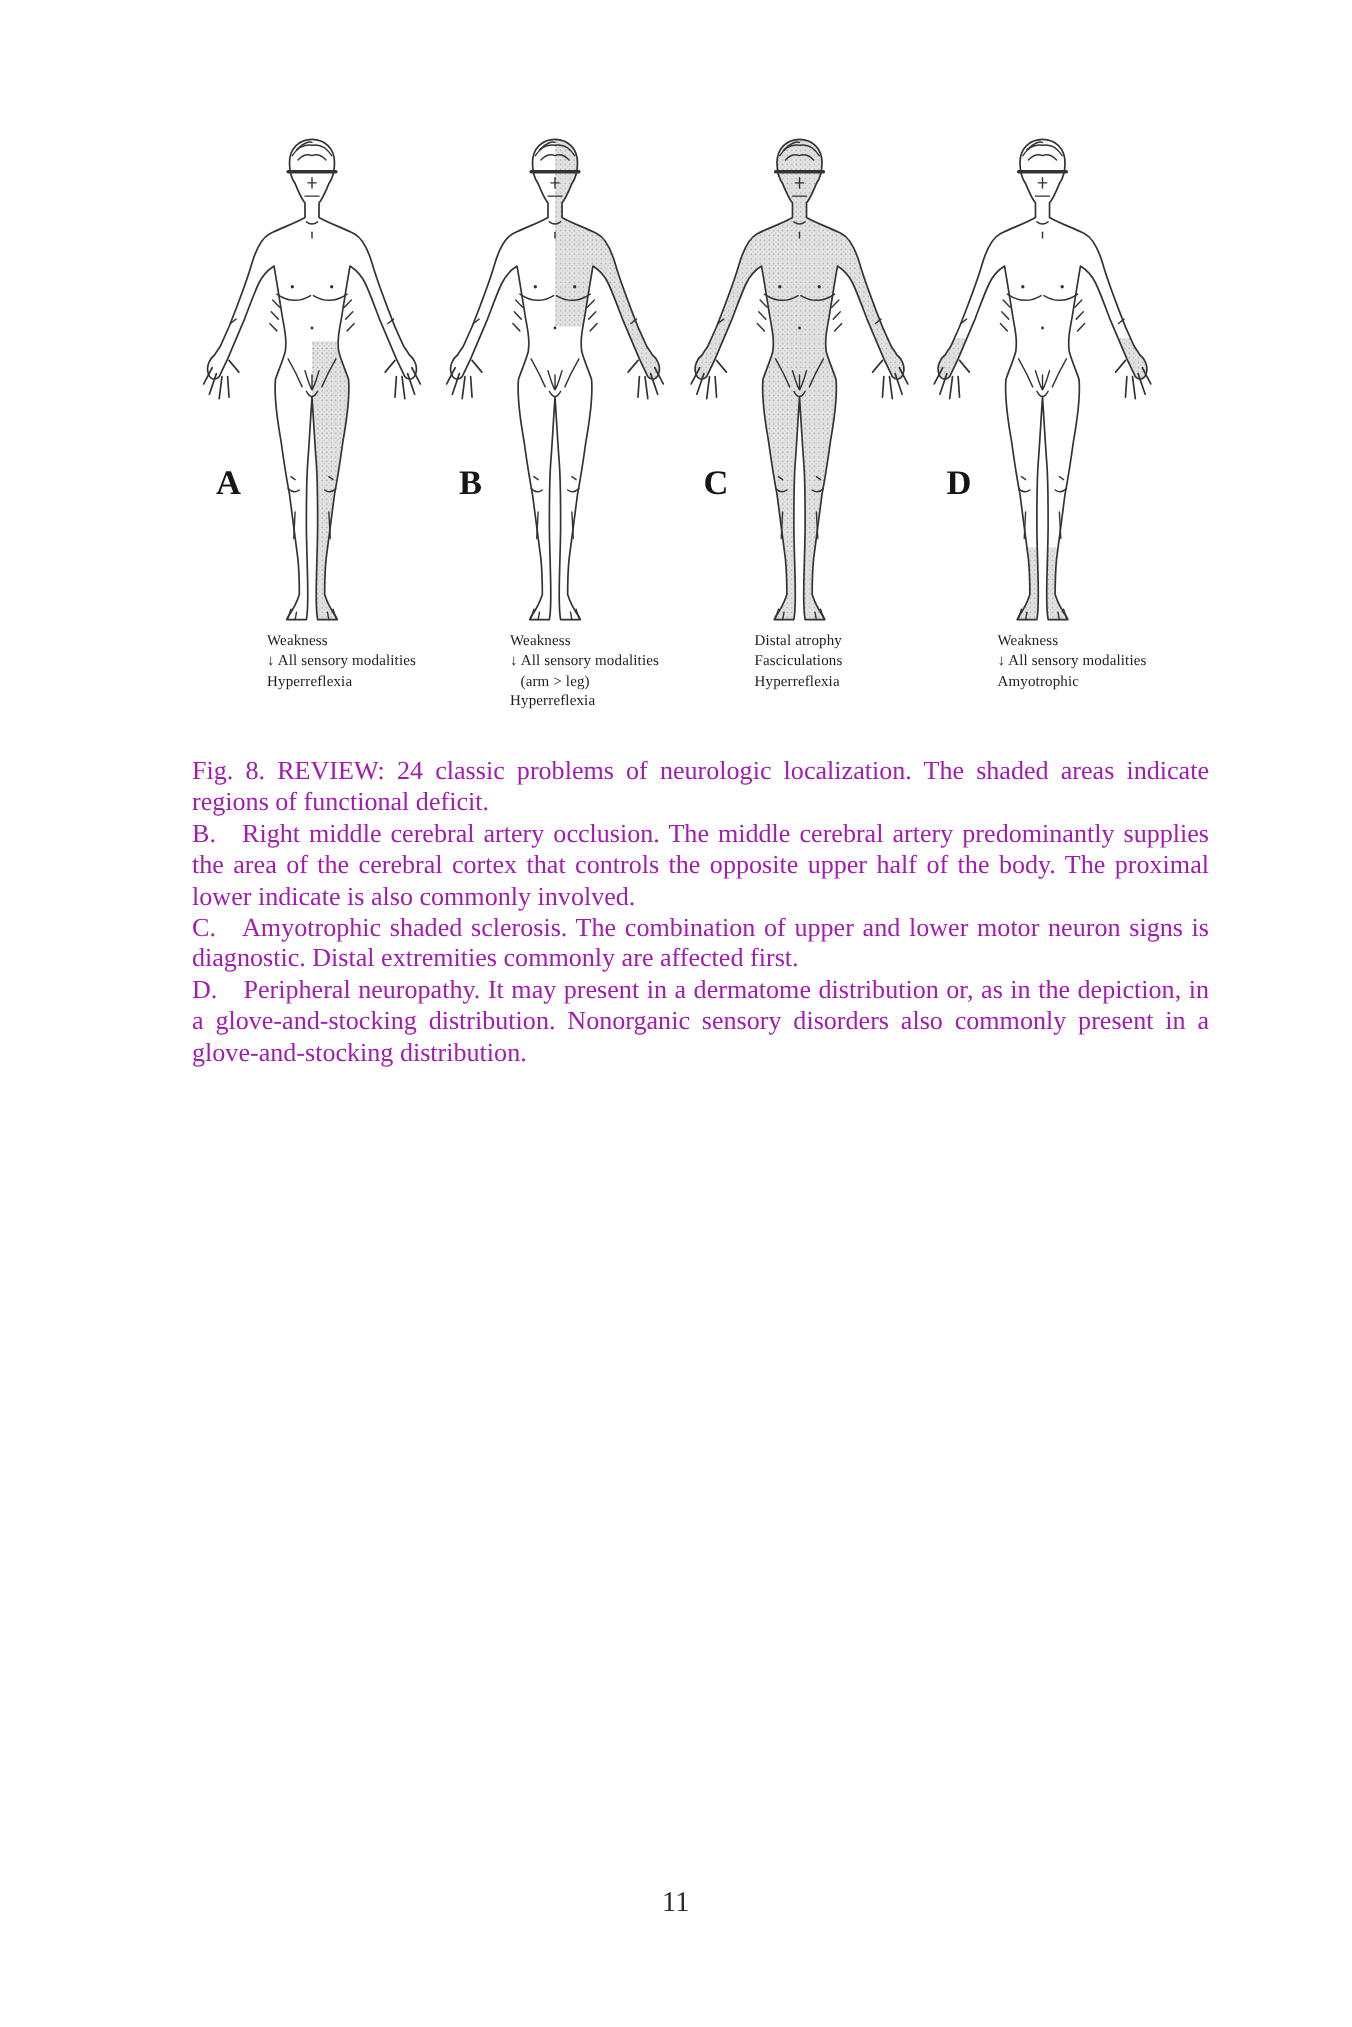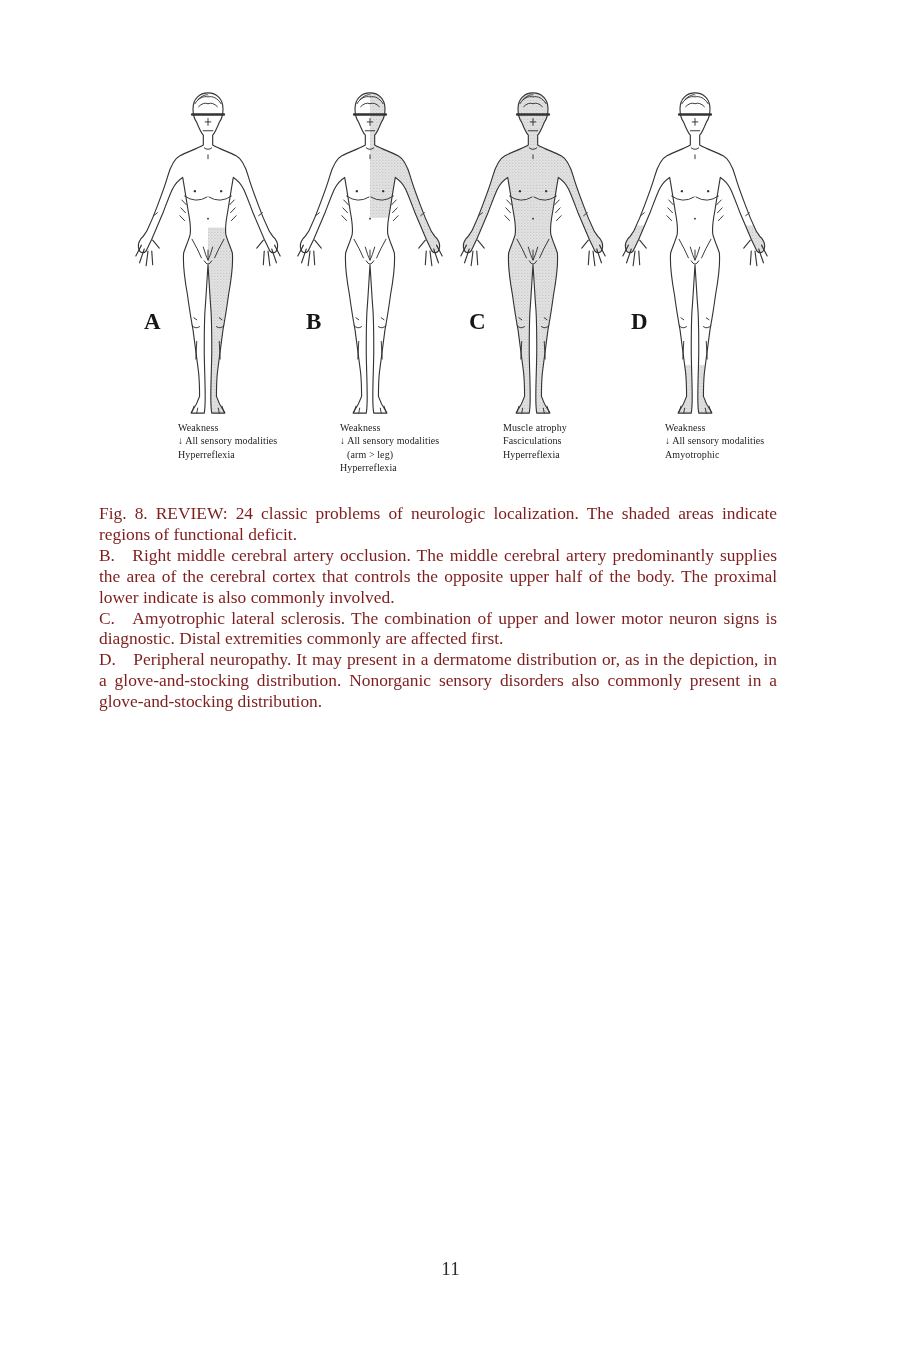--- a/index.html
+++ b/index.html
@@ -28,23 +28,23 @@
     position:absolute;left:13px;top:331px;
     font-family:Liberation Serif, serif;
     font-size:10px;line-height:13.3px;
     color:#1c1c1c;white-space:nowrap;letter-spacing:0.1px;margin-left:32px;
   }
   .label-line{display:block;}
   .label-line.indent{padding-left:7px;}
 
   
   .caption{
-    position:absolute;left:99px;top:503px;width:678px;
+    position:absolute;left:128px;top:503px;width:678px;
     font-size:17.4px;line-height:20.9px;
-    text-align:justify;color:#7f1d1d;
+    text-align:justify;color:#a21caf;
   }
   .caption p{margin:0;}
 
   
   .page-number{
     position:absolute;left:0;top:1258px;width:100%;
     text-align:center;font-size:19px;color:#2a2a2a;
   }
 </style>
 </head>
@@ -160,21 +160,21 @@
   <div class="figure-panel" id="panel-c">
     <svg class="body-svg" viewBox="0 0 160 332" preserveAspectRatio="none">
       <use href="#body-outline" fill="#ffffff" stroke="none"></use>
       <g clip-path="url(#body-clip)">
         <polygon points="0,0 160,0 160,331 0,331" fill="url(#stipple)"></polygon>
       </g>
       <use href="#body-detail"></use>
     </svg>
     <div class="figure-letter">C</div>
     <div class="figure-labels">
-      <span class="label-line">Muscle atrophy</span>
+      <span class="label-line">Distal atrophy</span>
       <span class="label-line">Fasciculations</span>
       <span class="label-line">Hyperreflexia</span>
     </div>
   </div>
 
   <div class="figure-panel" id="panel-d">
     <svg class="body-svg" viewBox="0 0 160 332" preserveAspectRatio="none">
       <use href="#body-outline" fill="#ffffff" stroke="none"></use>
       <g clip-path="url(#body-clip)">
         <rect x="0" y="138" width="32" height="42" fill="url(#stipple)"></rect>
@@ -187,19 +187,19 @@
     <div class="figure-labels">
       <span class="label-line">Weakness</span>
       <span class="label-line">↓ All sensory modalities</span>
       <span class="label-line">Amyotrophic</span>
     </div>
   </div>
 
   <div class="caption">
     <p>Fig. 8. REVIEW: 24 classic problems of neurologic localization. The shaded areas indicate regions of functional deficit.</p>
     <p>B. Right middle cerebral artery occlusion. The middle cerebral artery predominantly supplies the area of the cerebral cortex that controls the opposite upper half of the body. The proximal lower indicate is also commonly involved.</p>
-    <p>C. Amyotrophic lateral sclerosis. The combination of upper and lower motor neuron signs is diagnostic. Distal extremities commonly are affected first.</p>
+    <p>C. Amyotrophic shaded sclerosis. The combination of upper and lower motor neuron signs is diagnostic. Distal extremities commonly are affected first.</p>
     <p>D. Peripheral neuropathy. It may present in a dermatome distribution or, as in the depiction, in a glove-and-stocking distribution. Nonorganic sensory disorders also commonly present in a glove-and-stocking distribution.</p>
   </div>
 
   <div class="page-number">11</div>
 
 </div>
 
 </body></html>

